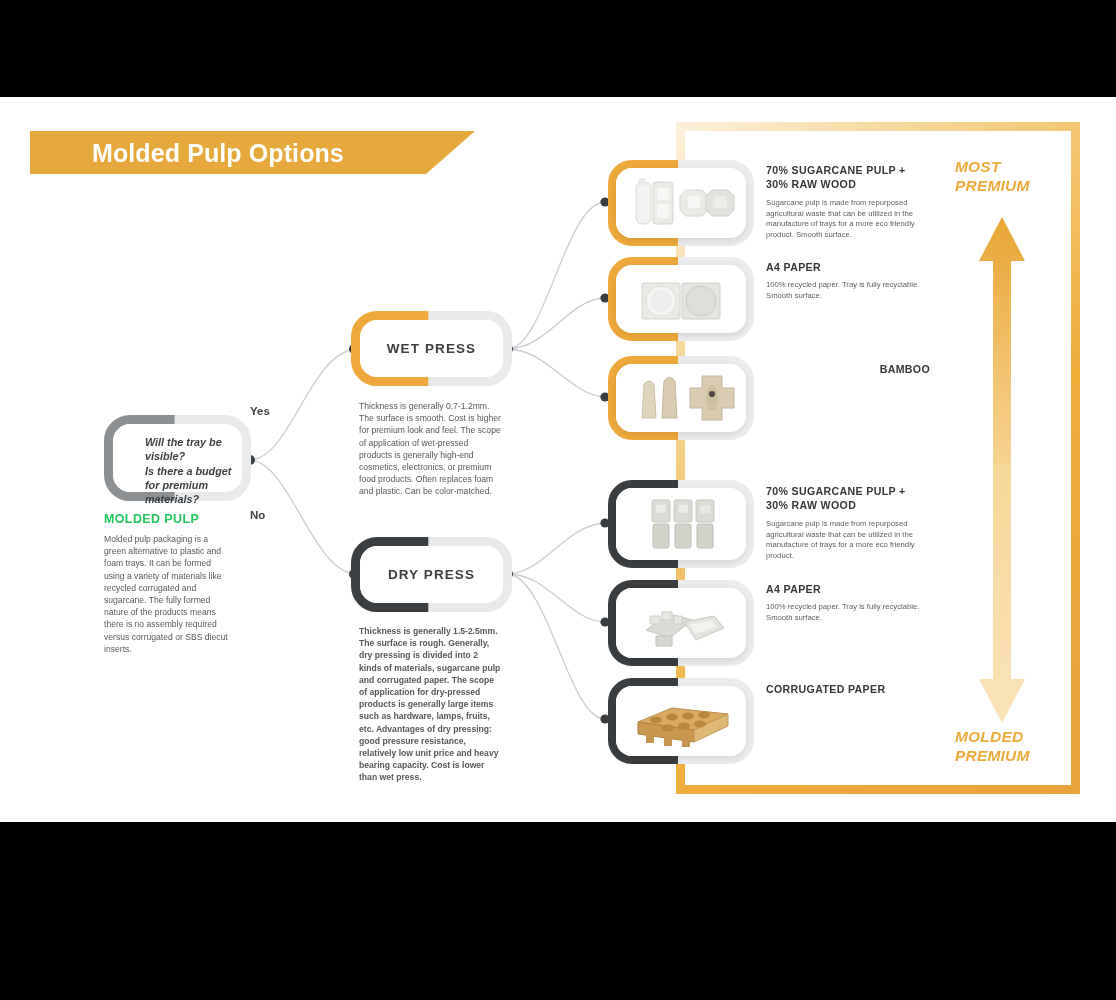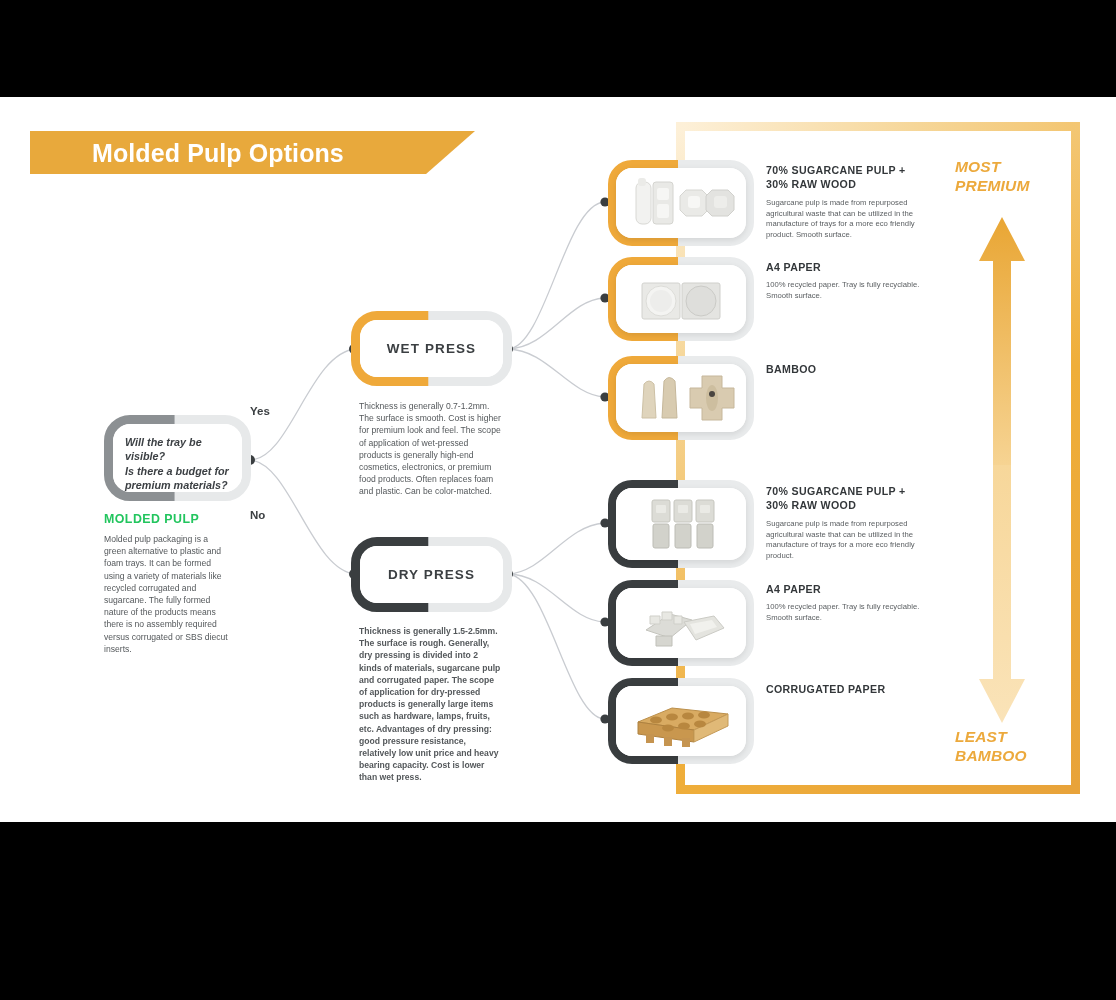--- a/index.html
+++ b/index.html
@@ -104,21 +104,21 @@
     width:100%; height:100%;
     font-size: 13.5px; font-weight: bold; color: #3b3f42;
     letter-spacing: 1.1px;
   }
 
   
   #node-decision { left: 113px; top: 424px; width: 129px; height: 68px; }
   #node-decision .outline-dark { border: 9px solid #8c9093; }
   #node-decision .qtext {
     position:relative; z-index:3;
-    padding: 11px 10px 0 12px;
+    padding: 11px 10px 0 32px;
     font-size: 10.8px; font-weight: bold; font-style: italic;
     color: #3c4044; line-height: 1.32;
   }
   #node-decision .qtext p + p { margin-top: 0; }
 
   
   #node-wet { left: 360px; top: 320px; width: 143px; height: 57px; }
   #node-wet .outline-dark { border: 9px solid #EFA93A; }
 
   
@@ -239,21 +239,21 @@
   <svg class="arrow-down" viewBox="0 0 48 260">
     <defs>
       <linearGradient id="gDown" x1="0" y1="0" x2="0" y2="1">
         <stop offset="0%" stop-color="#F7D79A"></stop>
         <stop offset="100%" stop-color="#FAE3B8"></stop>
       </linearGradient>
     </defs>
     <path d="M24,258 L47,214 L33,214 L33,0 L15,0 L15,214 L1,214 Z" fill="url(#gDown)"></path>
   </svg>
 
-  <div class="premium-label" id="label-least">LEAST BAMBOO</div>
+  <div class="premium-label" id="label-least">MOLDED PREMIUM</div>
 
   <div class="title-banner">
     <div class="shape"></div>
     <div class="txt">Molded Pulp Options</div>
   </div>
 
   <div class="node" id="node-decision">
     <div class="outline-dark"></div>
     <div class="outline-light"></div>
     <div class="face"></div>
@@ -337,21 +337,21 @@
     <div class="face">
       <svg class="art" viewBox="0 0 130 68">
         <path d="M28 20 q5 -6 10 0 l2 34 h-14 z" fill="#dfd4bc" stroke="#cdc0a5"></path>
         <path d="M48 17 q5 -7 11 0 l2 37 h-15 z" fill="#d8cbb0" stroke="#c5b79a"></path>
         <path d="M86 12 h20 v12 h12 v20 h-12 v12 h-20 v-12 h-12 v-20 h12 z" fill="#d9cbb0" stroke="#c6b79b"></path>
         <ellipse cx="96" cy="34" rx="6" ry="13" fill="#cdbe9f"></ellipse>
         <circle cx="96" cy="30" r="3" fill="#4a4540"></circle>
       </svg>
     </div>
   </div>
-  <div class="card-text" style="left:766px; top:362px;">
+  <div class="card-text" style="left:766px; top:362px;text-align:right;">
     <h4>BAMBOO</h4>
   </div>
 
   <div class="card dark" style="left:616px; top:488px; width:130px; height:72px;">
     <div class="outline-dark"></div>
     <div class="outline-light"></div>
     <div class="face">
       <svg class="art" viewBox="0 0 130 72">
         <g fill="#dcdcd6" stroke="#c6c6bf">
           <rect x="36" y="12" width="18" height="22" rx="2"></rect>

